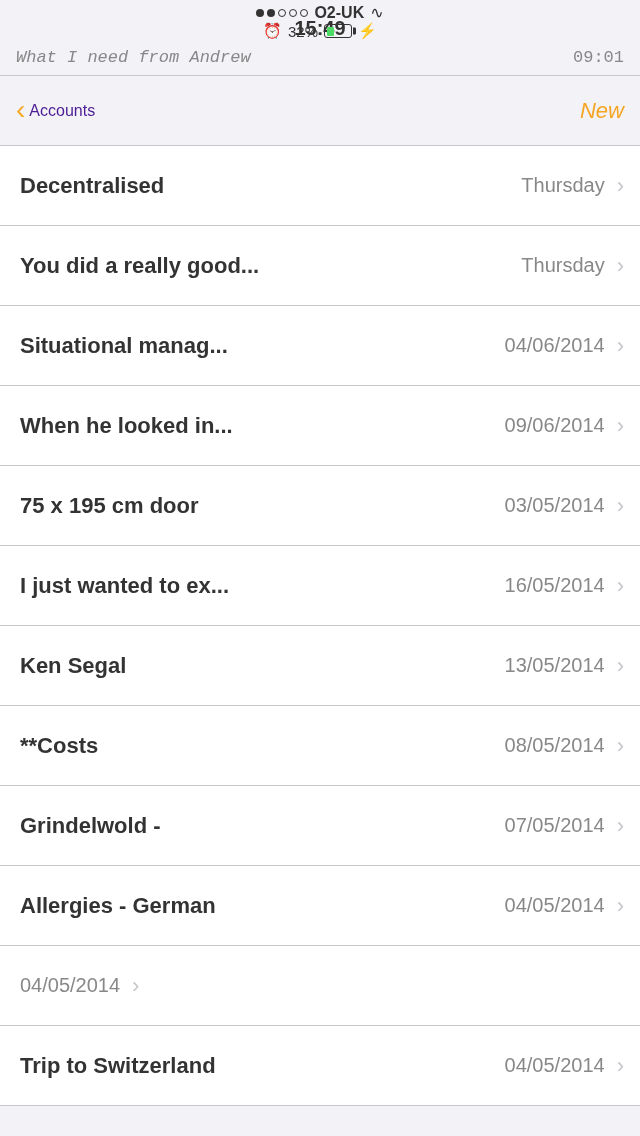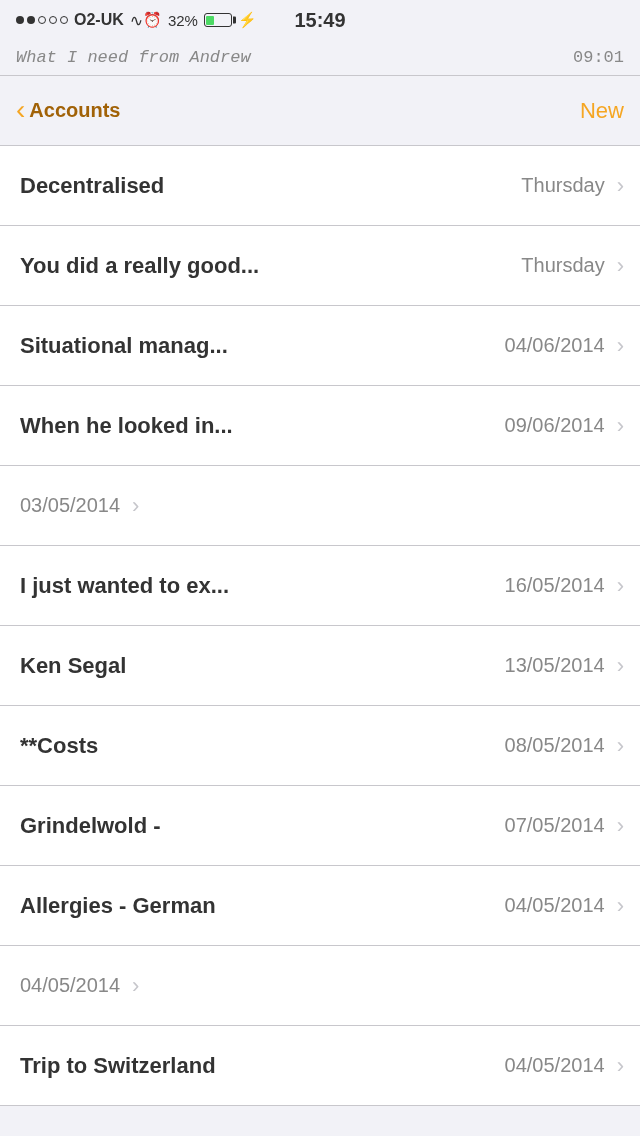--- a/index.html
+++ b/index.html
@@ -13,24 +13,25 @@
       overflow-x: hidden;
     }
 
     
     .status-bar {
       width: 100%;
       height: 40px;
       background: #f2f2f7;
       display: flex;
       align-items: center;
-      justify-content: flex-start;
+      justify-content: flex-end;
       padding: 0 16px;
       font-size: 18px;
       font-weight: 500;
+      flex-direction: column;
     }
 
     .status-left {
       display: flex;
       align-items: center;
       gap: 6px;
       font-size: 16px;
     }
 
     .signal-dots {
@@ -165,30 +166,31 @@
     }
 
     .back-chevron {
       font-size: 28px;
       color: #f5a623;
       line-height: 1;
       margin-top: -2px;
     }
 
     .back-label {
-      font-size: 20px;
-      color: #a16207;
-      font-weight: 700;
+      font-size: 16px;
+      color: #4c1d95;
+      font-weight: 400;
     }
 
     .new-button {
       font-size: 22px;
       color: #f5a623;
       font-weight: 400;
       cursor: pointer;
+      font-style: italic;
     }
 
     
     .list {
       width: 100%;
     }
 
     .list-item {
       width: 100%;
       height: 80px;
@@ -282,20 +284,21 @@
       <span class="item-title">Situational manag...</span>
       <span class="item-date">04/06/2014</span>
       <span class="item-chevron">›</span>
     </div>
     <div class="list-item">
       <span class="item-title">When he looked in...</span>
       <span class="item-date">09/06/2014</span>
       <span class="item-chevron">›</span>
     </div>
     <div class="list-item">
+      <span class="item-title">75 x 195 cm door</span>
       <span class="item-date">03/05/2014</span>
       <span class="item-chevron">›</span>
     </div>
     <div class="list-item">
       <span class="item-title">I just wanted to ex...</span>
       <span class="item-date">16/05/2014</span>
       <span class="item-chevron">›</span>
     </div>
     <div class="list-item">
       <span class="item-title">Ken Segal</span>

